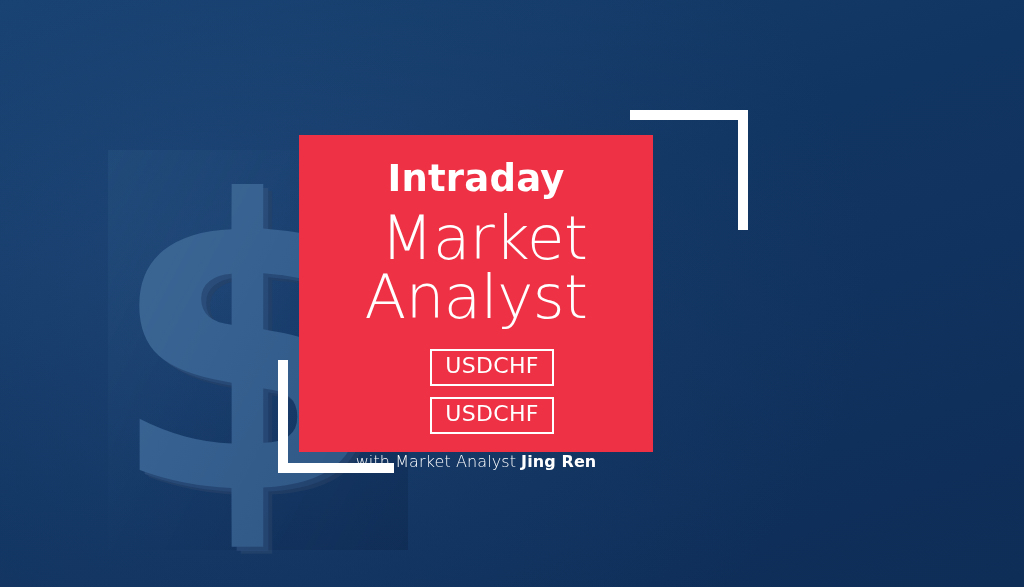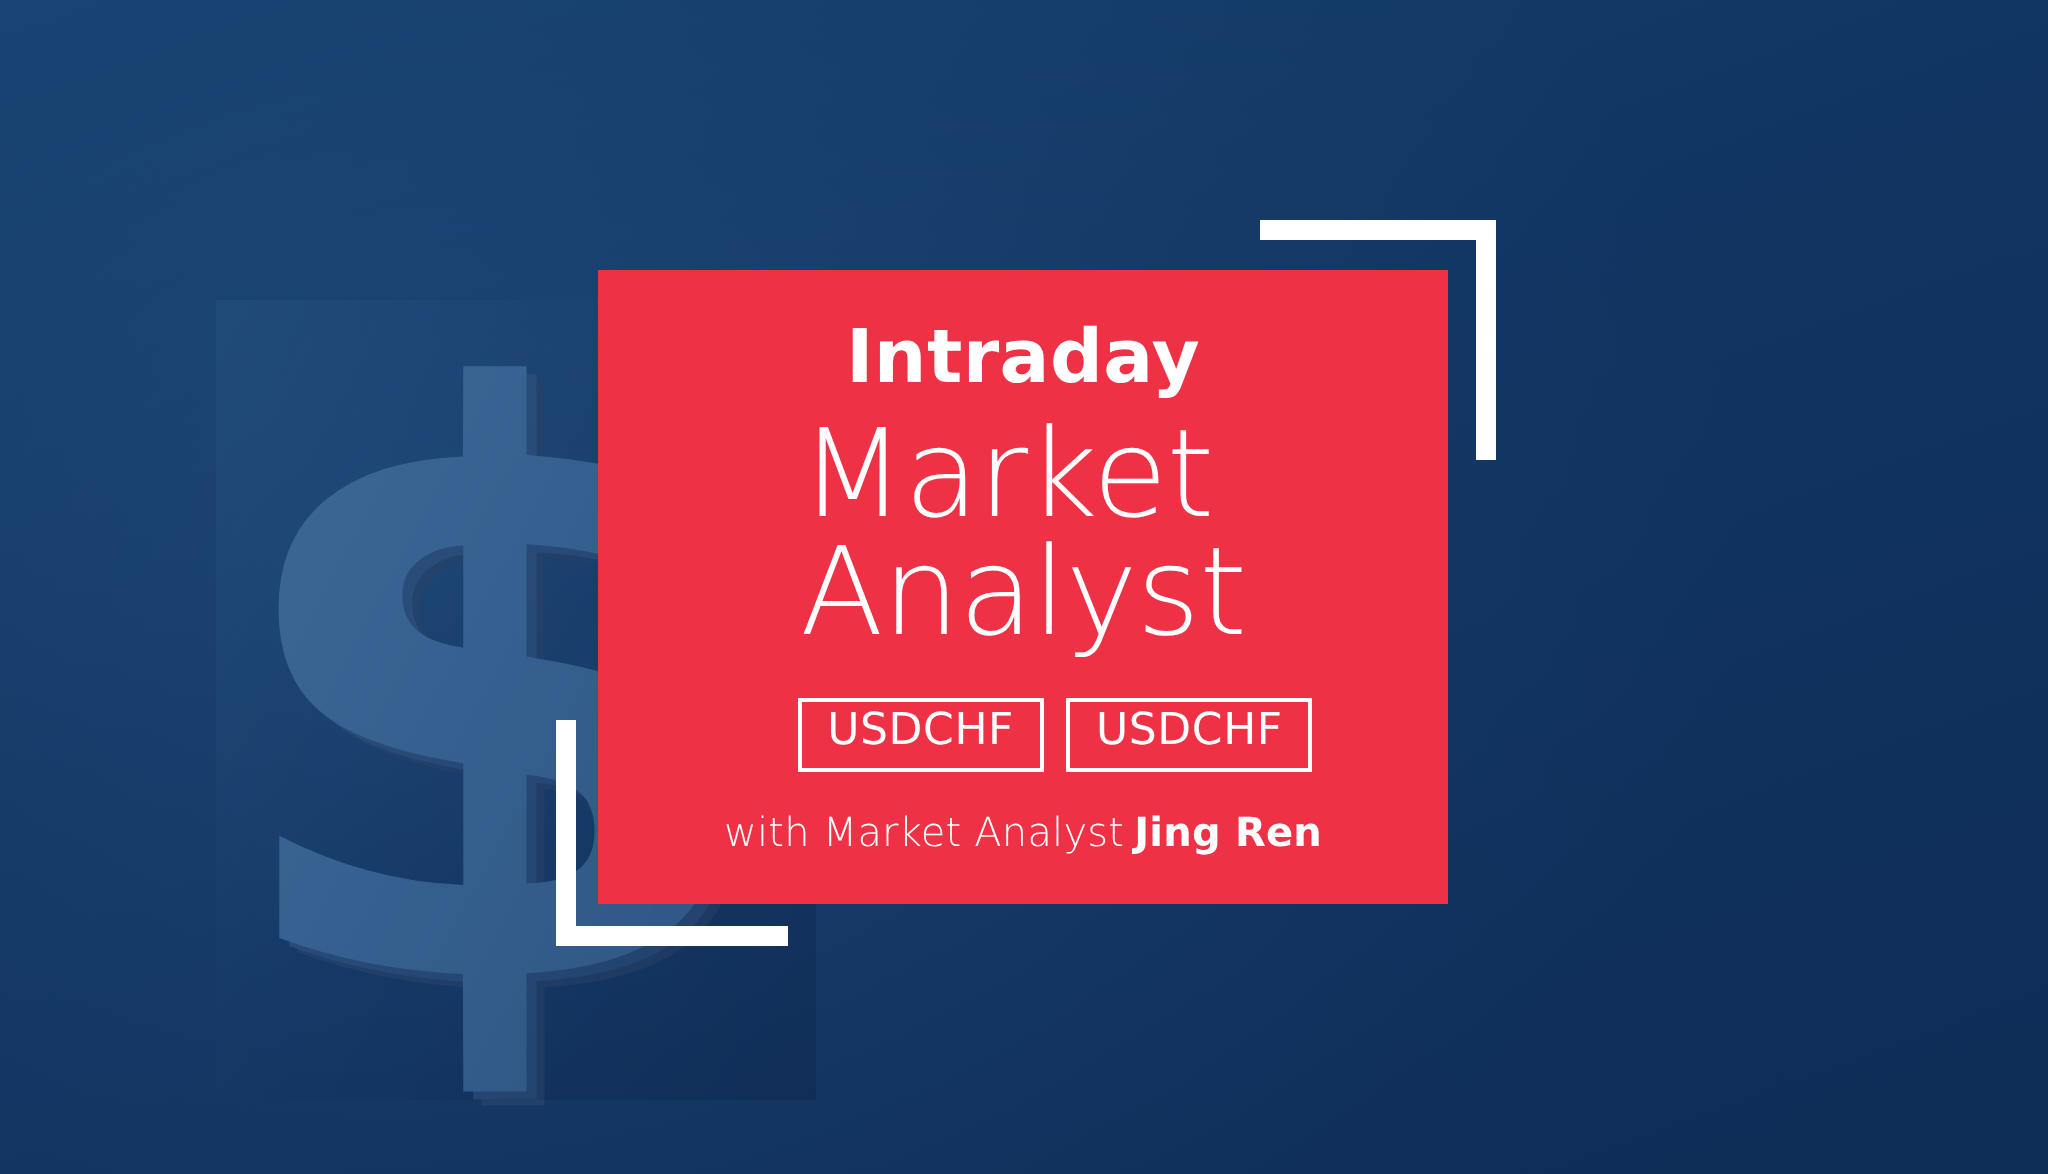--- a/index.html
+++ b/index.html
@@ -105,21 +105,21 @@
 
   #bracket-bottom-left { left: 278px; top: 360px; width: 116px; height: 113px; }
   #bracket-bottom-left .v { left: 0;  top: 0;     width: 10px;  height: 113px; }
   #bracket-bottom-left .h { left: 0;  bottom: 0;  width: 116px; height: 10px; }
 
   
   #card {
     position: absolute;
     left: 299px;
     top: 135px;
-    width: 425px;
+    width: 354px;
     height: 317px;
     background: #ee3144;
     box-sizing: border-box;
     display: flex;
     flex-direction: column;
     align-items: center;
     padding-top: 24px;
   }
 
   #kicker {
@@ -130,29 +130,29 @@
     line-height: 1.08;
     margin: 0;
     text-align: center;
   }
 
   #headline {
     color: #ffffff;
     font-size: 61px;
     font-weight: 300;
     line-height: 0.97;
-    text-align: left;
+    text-align: right;
     margin: 9px 0 0 0;
     letter-spacing: -0.5px;
   }
   #headline .line { display: block; }
 
   #badges {
     display: flex;
-    flex-direction: row;
+    flex-direction: column;
     justify-content: center;
     align-items: center;
     gap: 11px;
     margin-top: 23px;
     margin-left: 32px;
   }
   .badge {
     border: 2px solid #ffffff;
     color: #ffffff;
     font-size: 22px;
@@ -160,21 +160,21 @@
     letter-spacing: 0.3px;
     padding: 3px 13px 5px 13px;
     line-height: 1.12;
     white-space: nowrap;
     background: transparent;
   }
 
   #byline {
     margin-top: 18px;
     color: #ffffff;
-    font-size: 20px;
+    font-size: 16px;
     font-weight: 300;
     letter-spacing: 0.1px;
     white-space: nowrap;
   }
   #byline .analyst-name {
     font-weight: bold;
     margin-left: 5px;
   }
 </style>
 </head>

